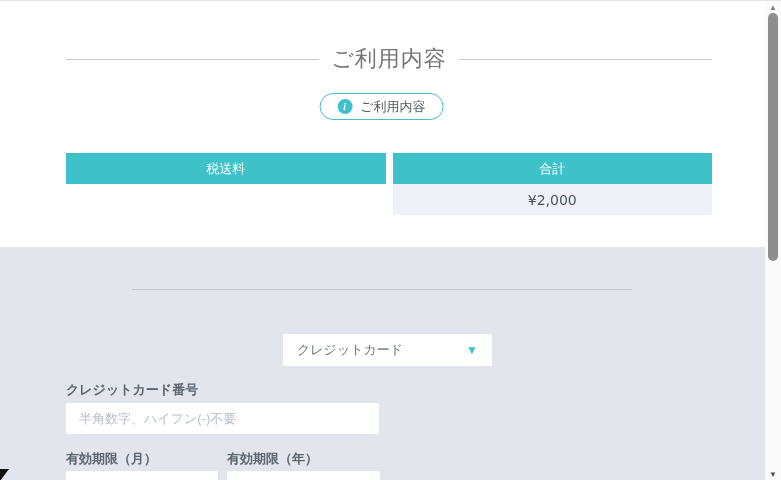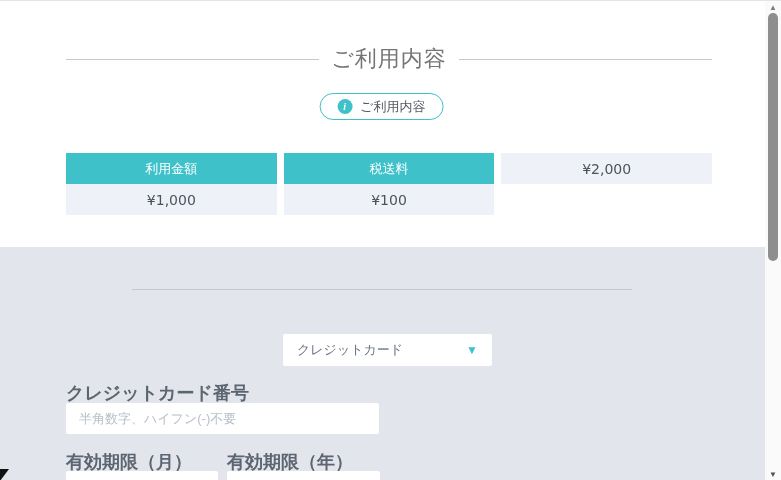--- a/index.html
+++ b/index.html
@@ -60,21 +60,21 @@
   
   .method-select {
     position:absolute; left:283px; top:333px; width:209px; height:32px;
     background:#fff; border-radius:2px; cursor:pointer;
     display:flex; align-items:center; padding:0 14px;
   }
   .method-select .sel-value { flex:1; font-size:13px; color:#6b7480; }
   .method-select .sel-arrow { color:var(--accent); font-size:12px; }
 
   .field-label {
-    position:absolute; font-size:18px; font-weight:bold; color:#5c6570;
+    position:absolute; font-size:13px; font-weight:bold; color:#5c6570;
   }
   #card-number-label { left:66px; top:380px; }
   #expiry-month-label { left:66px; top:449px; }
   #expiry-year-label { left:227px; top:449px; }
 
   .text-input {
     position:absolute; background:#fff; border:none; border-radius:2px;
     font-size:13px; color:#4a5360; padding:4px 13px; outline:none;
     font-family:"Liberation Sans","DejaVu Sans",sans-serif;
   }
@@ -117,28 +117,24 @@
     <span class="rule"></span>
   </div>
 
   <div class="details-btn">
     <span class="info-circle">i</span>
     <span class="btn-label">ご利用内容</span>
   </div>
 
   <div class="usage-table">
     <div class="usage-col">
-      <div class="hdr">利用金額</div>
-      <div class="val">¥1,000</div>
+      <div class="hdr">税送料</div>
     </div>
     <div class="usage-col">
-      <div class="hdr">税送料</div>
-      <div class="val">¥100</div>
-    </div>
-    <div class="usage-col">
+      <div class="hdr">合計</div>
       <div class="val">¥2,000</div>
     </div>
   </div>
 
   <div class="gray-section"></div>
 
   <div class="sec-heading" id="payment-heading">
     <span class="rule"></span>
     <span class="rule"></span>
   </div>

